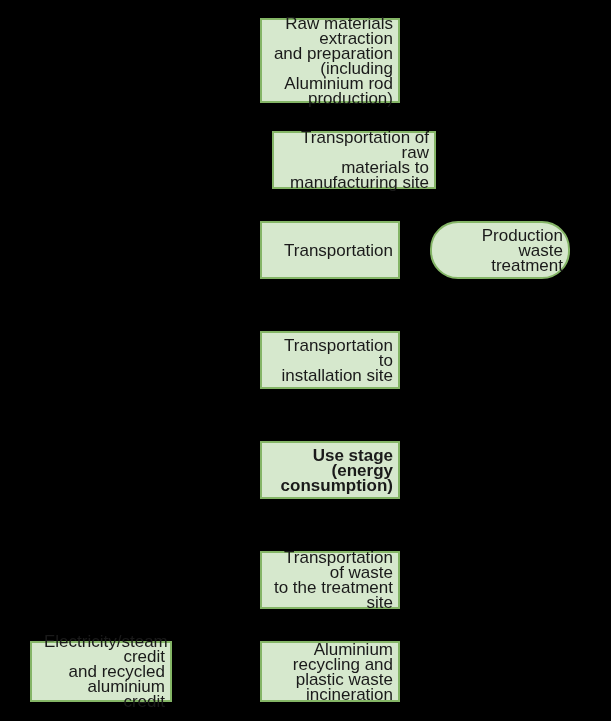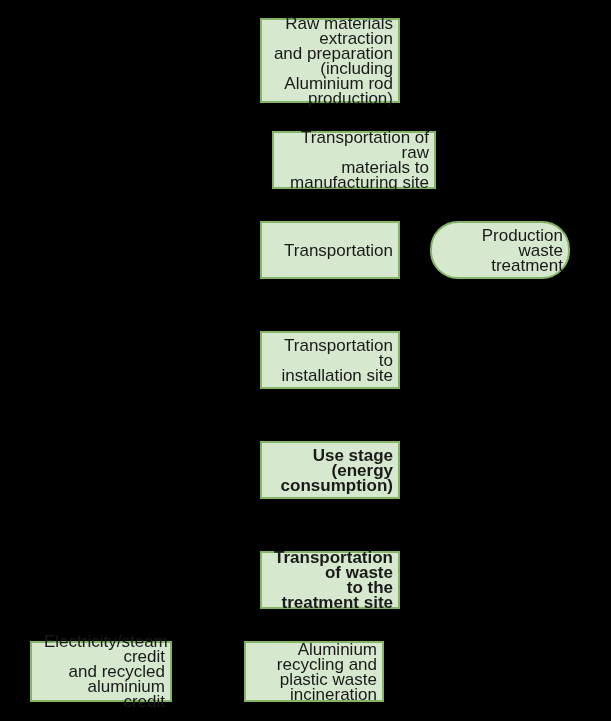--- a/index.html
+++ b/index.html
@@ -70,20 +70,20 @@
     <div class="node" style="left: 260px; top: 131px; width: 164px; height: 58px; background: rgb(214, 232, 205); border-color: rgb(132, 181, 102); color: rgb(26, 26, 26); margin-left: 12px;"><span class="node-label">Transportation of raw
 materials to
 manufacturing site</span></div>
     <div class="node" style="left: 260px; top: 221px; width: 140px; height: 58px; background: rgb(214, 232, 205); border-color: rgb(132, 181, 102); color: rgb(26, 26, 26);"><span class="node-label">Transportation</span></div>
     <div class="node" style="left: 430px; top: 221px; width: 140px; height: 58px; background: rgb(214, 232, 205); border-color: rgb(132, 181, 102); color: rgb(26, 26, 26); border-radius: 28px;"><span class="node-label">Production waste
 treatment</span></div>
     <div class="node" style="left: 260px; top: 331px; width: 140px; height: 58px; background: rgb(214, 232, 205); border-color: rgb(132, 181, 102); color: rgb(26, 26, 26); padding-left: 7px;"><span class="node-label">Transportation to
 installation site</span></div>
     <div class="node" style="left: 260px; top: 441px; width: 140px; height: 58px; background: rgb(214, 232, 205); border-color: rgb(132, 181, 102); color: rgb(26, 26, 26); font-weight: bold;"><span class="node-label">Use stage (energy
 consumption)</span></div>
-    <div class="node" style="left: 260px; top: 551px; width: 140px; height: 58px; background: rgb(214, 232, 205); border-color: rgb(132, 181, 102); color: rgb(26, 26, 26); font-weight: bold;"><span class="node-label">Transportation of waste
+    <div class="node" style="left: 260px; top: 551px; width: 140px; height: 58px; background: rgb(214, 232, 205); border-color: rgb(132, 181, 102); color: rgb(26, 26, 26);"><span class="node-label">Transportation of waste
 to the treatment site</span></div>
-    <div class="node" style="left: 244px; top: 641px; width: 140px; height: 61px; background: rgb(214, 232, 205); border-color: rgb(132, 181, 102); color: rgb(26, 26, 26);"><span class="node-label">Aluminium recycling and
+    <div class="node" style="left: 260px; top: 641px; width: 140px; height: 61px; background: rgb(214, 232, 205); border-color: rgb(132, 181, 102); color: rgb(26, 26, 26);"><span class="node-label">Aluminium recycling and
 plastic waste incineration</span></div>
     <div class="node" style="left: 30px; top: 641px; width: 142px; height: 61px; background: rgb(214, 232, 205); border-color: rgb(132, 181, 102); color: rgb(26, 26, 26); padding-left: 12px;"><span class="node-label">Electricity/steam credit
 and recycled aluminium
 credit</span></div>
   </div>
 
 </body></html>

